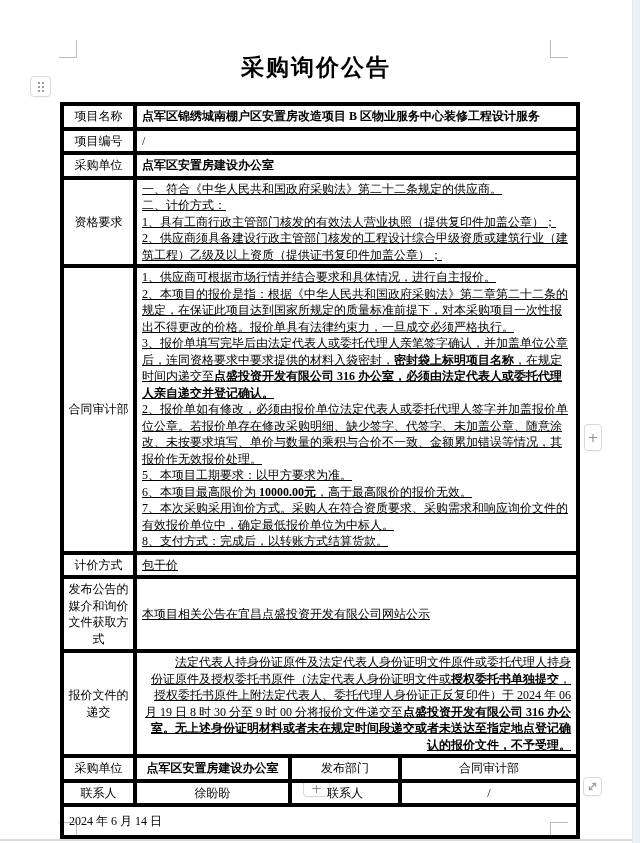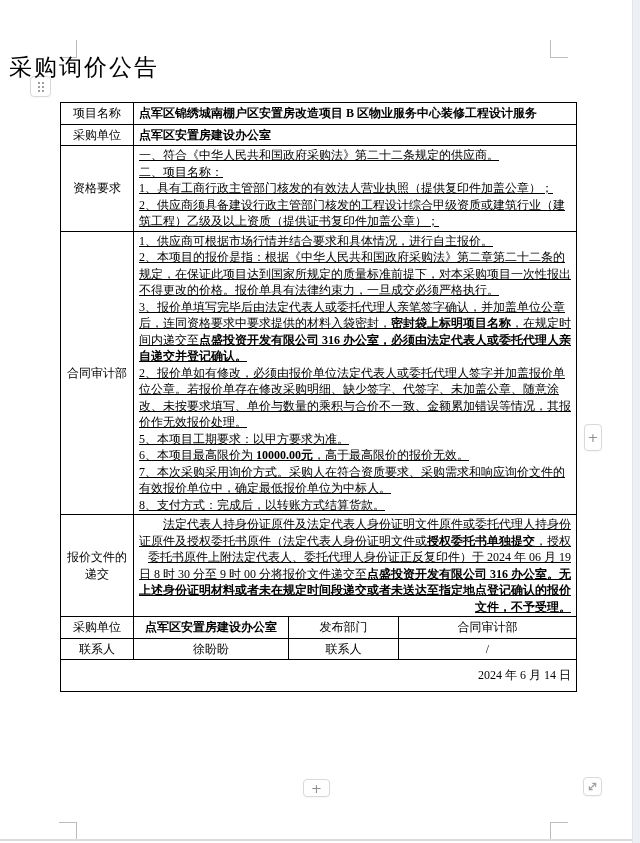--- a/index.html
+++ b/index.html
@@ -20,32 +20,32 @@
   .ctrl { position:absolute; background:#fff; border:1px solid #d9d9d9; border-radius:4px;
     color:#8f8f8f; display:flex; align-items:center; justify-content:center;
     padding:0; cursor:pointer; font-family:"DejaVu Sans",sans-serif; box-shadow:0 1px 2px rgba(0,0,0,.04); }
   .drag   { left:30px;  top:76px;  width:21px; height:21px; }
   .dots   { display:grid; grid-template-columns:repeat(2,2px); grid-auto-rows:2px; gap:2px; }
   .dots i { width:2px; height:2px; background:#9e9e9e; }
   .addcol { left:584px; top:424px; width:18px; height:27px; font-size:13px; line-height:1; }
   .addrow { left:303px; top:779px; width:27px; height:18px; font-size:13px; line-height:1; }
   .resize { left:583px; top:777px; width:19px; height:19px; }
 
-  .title { position:absolute; top:52px; left:9px; width:632px; text-align:left;
-    font-size:23px; font-weight:normal; letter-spacing:2px; }
+  .title { position:absolute; top:52px; left:0; width:632px; text-align:center;
+    font-size:23px; font-weight:bold; letter-spacing:2px; }
 
   table.doc { position:absolute; left:60px; top:102px; width:516px;
     border-collapse:collapse; table-layout:fixed; font-size:12px; line-height:16.5px; }
-  .doc th,.doc td { border:1px solid #000000; font-weight:normal; vertical-align:middle; }
+  .doc th,.doc td { border:4px solid #000000; font-weight:normal; vertical-align:middle; }
   .doc th.lbl { text-align:center; padding:2px 1px; }
   .doc td.val { text-align:left; padding:1px 5px; }
   .doc td.c   { text-align:center; padding:1px 3px; }
   .doc tr.r-info > *    { height:21px; }
   .doc tr.r-contact > * { height:19px; }
-  .doc td.date-cell { text-align:right; padding:2px 5px; height:32px; }
+  .doc td.date-cell { padding:2px 5px; height:32px; }
   .para { text-align:left;text-decoration:underline; }
   .para.indent { text-indent:2em;text-align:right; }
   .b { font-weight:bold; }
   .u { text-decoration:underline;margin-top:17px; }
 </style>
 </head>
 <body>
 
 <span class="corner tl"></span>
 <span class="corner tr"></span>
@@ -87,43 +87,59 @@
       <col style="width:155px">
       <col style="width:110px">
       <col style="width:178px">
   </colgroup>
   <tbody id="table-body">
       <tr class="r-info">
         <th class="lbl">项目名称</th>
         <td class="val" colspan="3"><span class="b ">点军区锦绣城南棚户区安置房改造项目 B 区物业服务中心装修工程设计服务</span></td>
       </tr>
       <tr class="r-info">
+        <th class="lbl">项目编号</th>
+        <td class="val" colspan="3"><span>/</span></td>
+      </tr>
+      <tr class="r-info">
         <th class="lbl">采购单位</th>
         <td class="val" colspan="3"><span class="b ">点军区安置房建设办公室</span></td>
       </tr>
       <tr class="r-section">
         <th class="lbl">资格要求</th>
         <td class="val" colspan="3">
           <div class="para"><span>一、符合《中华人民共和国政府采购法》第二十二条规定的供应商。</span></div>
-          <div class="para"><span>二、项目名称：</span></div>
+          <div class="para"><span>二、计价方式：</span></div>
           <div class="para"><span>1、具有工商行政主管部门核发的有效法人营业执照（提供复印件加盖公章）；</span></div>
           <div class="para"><span>2、供应商须具备建设行政主管部门核发的工程设计综合甲级资质或建筑行业（建筑工程）乙级及以上资质（提供证书复印件加盖公章）；</span></div>
         </td>
       </tr>
       <tr class="r-section">
         <th class="lbl">合同审计部</th>
         <td class="val" colspan="3">
           <div class="para"><span>1、供应商可根据市场行情并结合要求和具体情况，进行自主报价。</span></div>
           <div class="para"><span>2、本项目的报价是指：根据《中华人民共和国政府采购法》第二章第二十二条的规定，在保证此项目达到国家所规定的质量标准前提下，对本采购项目一次性报出不得更改的价格。报价单具有法律约束力，一旦成交必须严格执行。</span></div>
           <div class="para"><span>3、报价单填写完毕后由法定代表人或委托代理人亲笔签字确认，并加盖单位公章后，连同资格要求中要求提供的材料入袋密封，</span><span class="b ">密封袋上标明项目名称</span><span>，在规定时间内递交至</span><span class="b ">点盛投资开发有限公司 316 办公室，必须由法定代表人或委托代理人亲自递交并登记确认。</span></div>
           <div class="para"><span>2、报价单如有修改，必须由报价单位法定代表人或委托代理人签字并加盖报价单位公章。若报价单存在修改采购明细、缺少签字、代签字、未加盖公章、随意涂改、未按要求填写、单价与数量的乘积与合价不一致、金额累加错误等情况，其报价作无效报价处理。</span></div>
           <div class="para"><span>5、本项目工期要求：以甲方要求为准。</span></div>
           <div class="para"><span>6、本项目最高限价为 </span><span class="b u">10000.00元</span><span>，高于最高限价的报价无效。</span></div>
           <div class="para"><span>7、本次采购采用询价方式。采购人在符合资质要求、采购需求和响应询价文件的有效报价单位中，确定最低报价单位为中标人。</span></div>
           <div class="para"><span>8、支付方式：完成后，以转账方式结算货款。</span></div>
+        </td>
+      </tr>
+      <tr class="r-section">
+        <th class="lbl">计价方式</th>
+        <td class="val" colspan="3">
+          <div class="para"><span>包干价</span></div>
+        </td>
+      </tr>
+      <tr class="r-section">
+        <th class="lbl">发布公告的媒介和询价文件获取方式</th>
+        <td class="val" colspan="3">
+          <div class="para"><span>本项目相关公告在宜昌点盛投资开发有限公司网站公示</span></div>
         </td>
       </tr>
       <tr class="r-section">
         <th class="lbl">报价文件的递交</th>
         <td class="val" colspan="3">
           <div class="para indent"><span>法定代表人持身份证原件及法定代表人身份证明文件原件或委托代理人持身份证原件及授权委托书原件（法定代表人身份证明文件或</span><span class="b ">授权委托书单独提交</span><span>，授权委托书原件上附法定代表人、委托代理人身份证正反复印件）于 2024 年 </span><span class="u">06</span><span> 月 </span><span class="u">19</span><span> 日 8 时 </span><span class="u">30</span><span> 分至 </span><span class="u">9</span><span> 时 </span><span class="u">00</span><span> 分将报价文件递交至</span><span class="b ">点盛投资开发有限公司 316 办公室。无上述身份证明材料或者未在规定时间段递交或者未送达至指定地点登记确认的报价文件，不予受理。</span></div>
         </td>
       </tr>
       <tr class="r-contact">
         <th class="lbl">采购单位</th>

